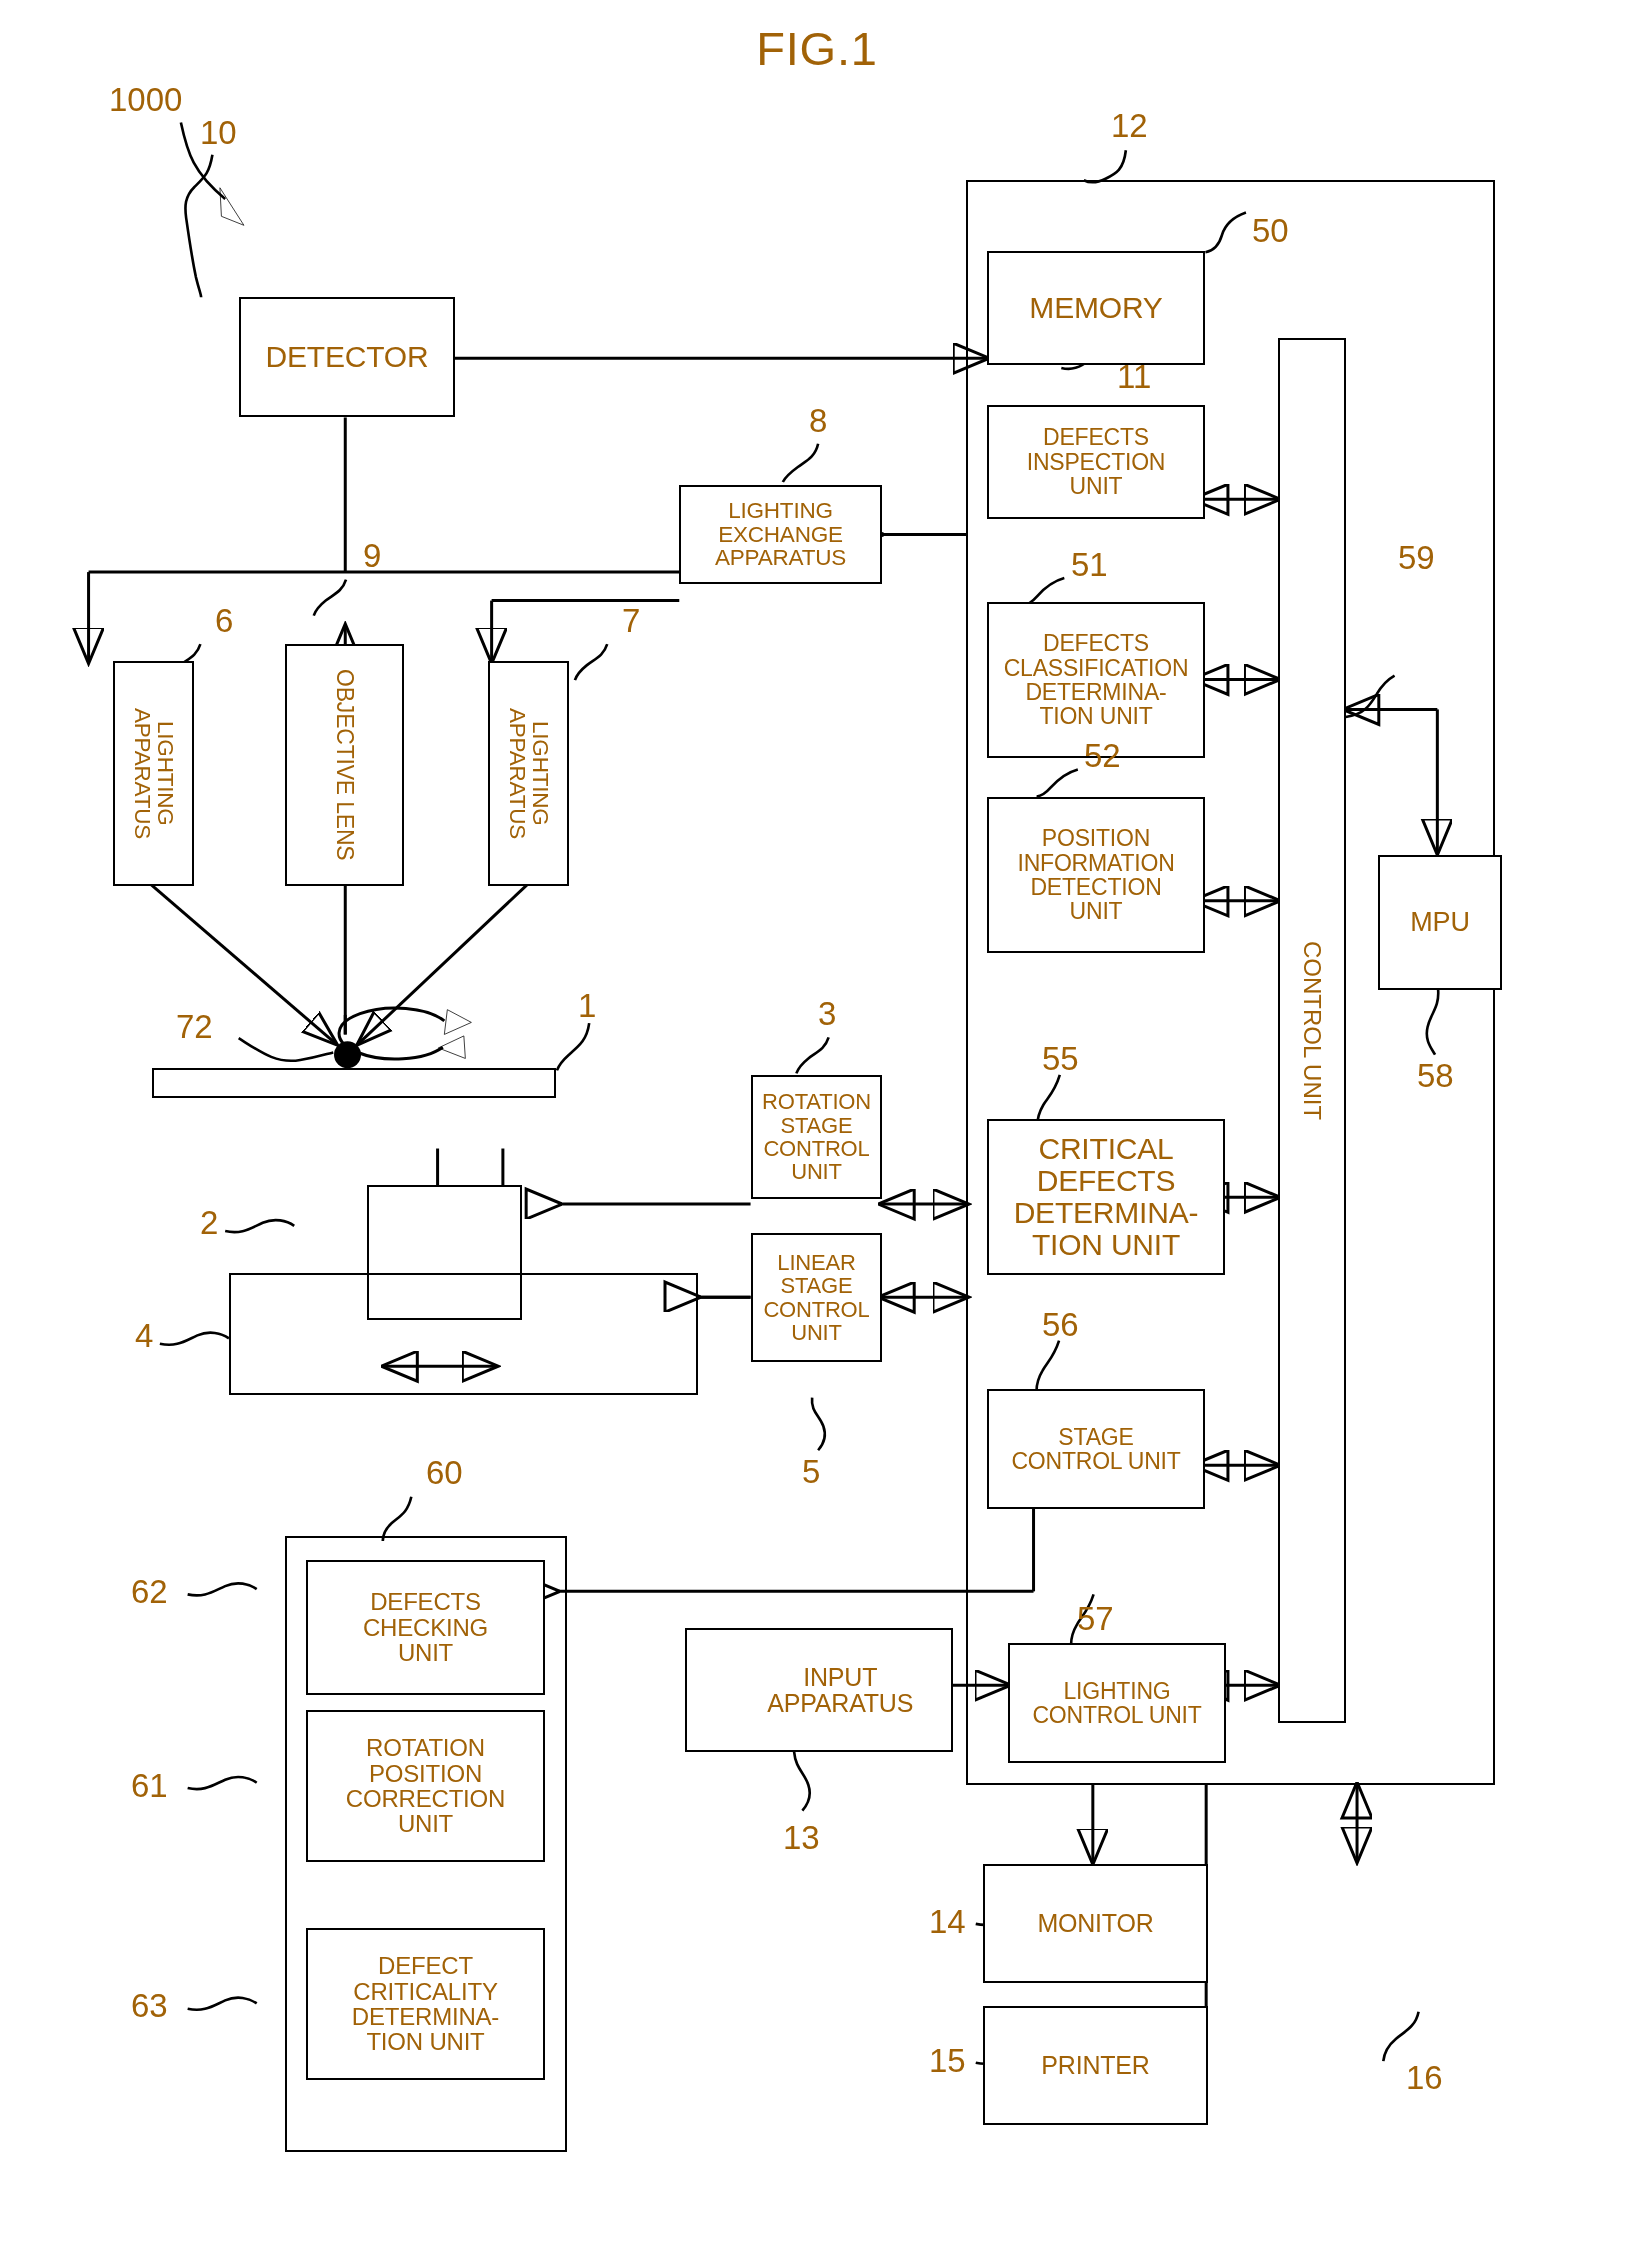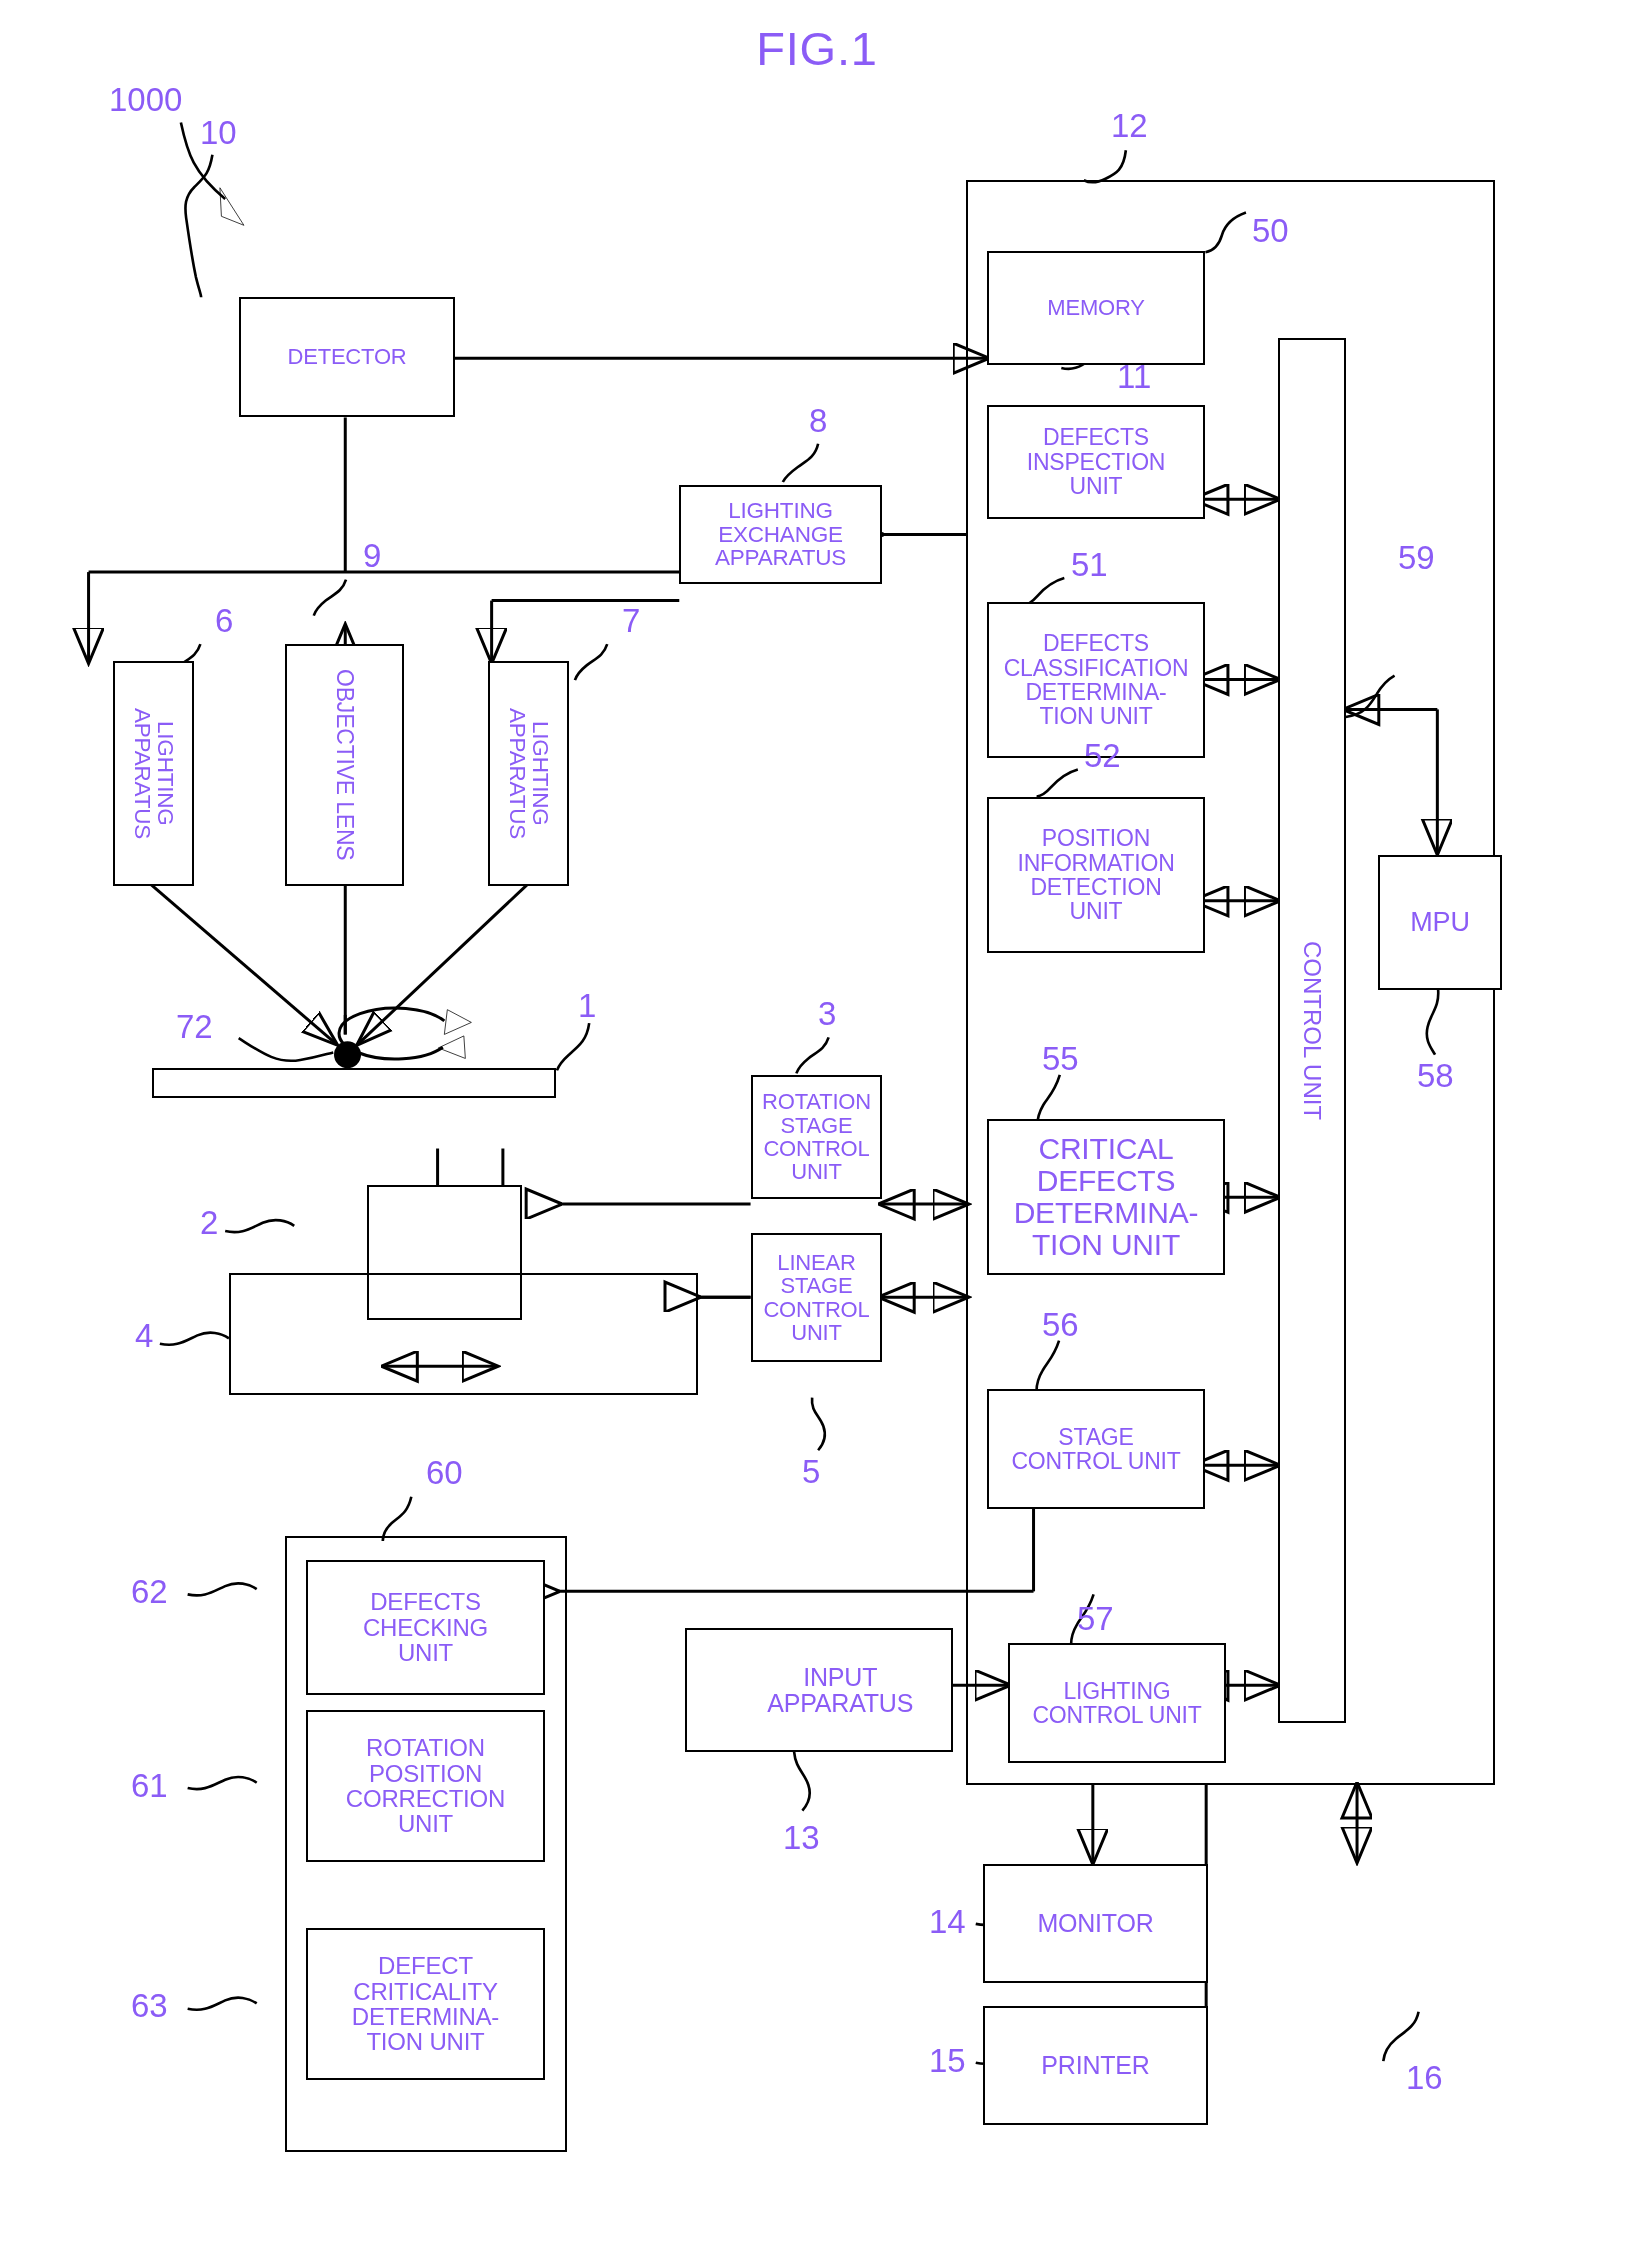--- a/index.html
+++ b/index.html
@@ -6,35 +6,35 @@
     margin: 0;
     padding: 0;
     background: #ffffff;
   }
   #page {
     position: relative;
     width: 1634px;
     height: 2261px;
     background: #ffffff;
     font-family: "Liberation Sans", sans-serif;
-    color: #8b5cf6;
+    color: #a16207;
     overflow: hidden;
   }
   
   .box {
     position: absolute;
     box-sizing: border-box;
     border: 2.3px solid #000;
     background: #fff;
     display: flex;
     align-items: center;
     justify-content: center;
     text-align: center;
     line-height: 1.06;
-    font-size: 22px;
+    font-size: 30px;
     letter-spacing: -0.2px;
     white-space: pre-line;
     padding: 1.5px;
   }
   .plain {           
     position: absolute;
     box-sizing: border-box;
     border: 2.3px solid #000;
     background: transparent;
   }

